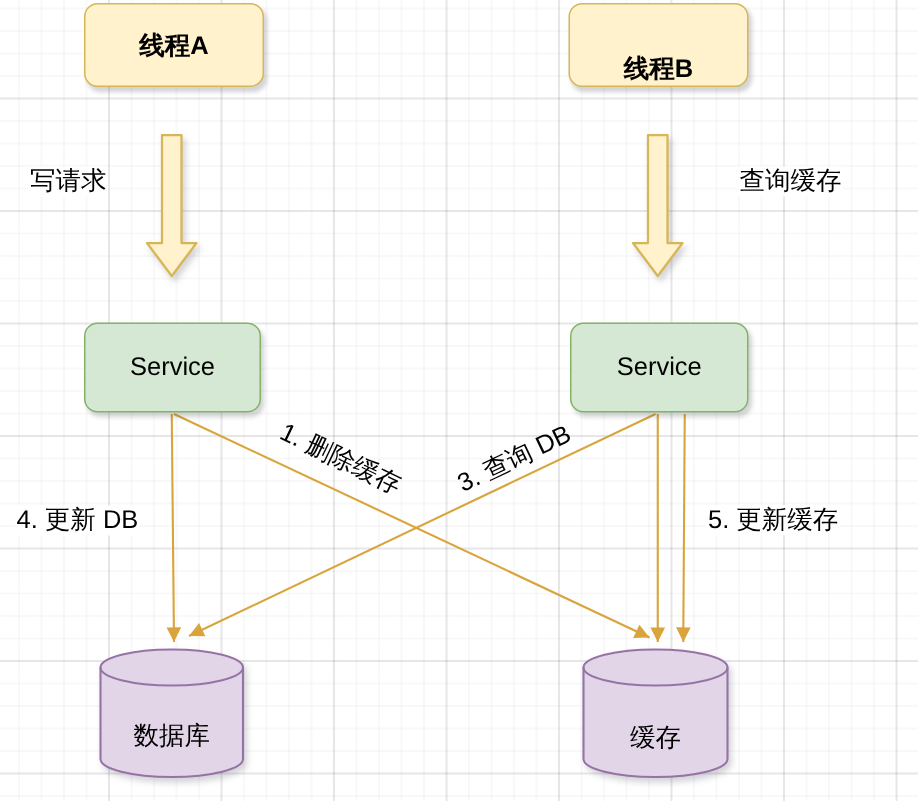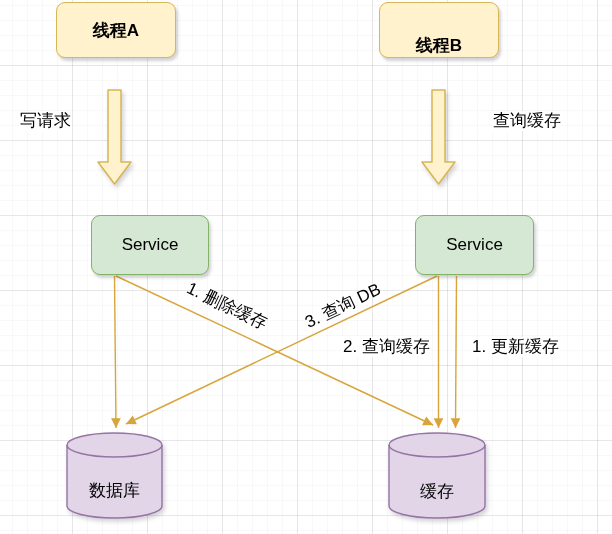--- a/index.html
+++ b/index.html
@@ -33,21 +33,21 @@
     justify-content: center;
     font-size: 17px;
     color: #000;
     border-radius: 9px;
     border: 1.5px solid;
     box-shadow: 2px 3px 3px rgba(80,80,100,0.25);
     box-sizing: border-box;
     white-space: nowrap;
   }
   .node-yellow { background: #FFF2CC; border-color: #D6B656; font-weight: bold; }
-  .node-green  { background: #D5E8D4; border-color: #82B366; margin-left: 35px; }
+  .node-green  { background: #D5E8D4; border-color: #82B366; }
   .node-thread-a { left: 56px;  top: 2px;   width: 120px; height: 56px; }
   .node-thread-b { left: 379px; top: 2px;   width: 120px; height: 56px; align-items: flex-end; }
   .node-service-a { left: 56px;  top: 215px; width: 118px; height: 60px; }
   .node-service-b { left: 380px; top: 215px; width: 119px; height: 60px; }
   .edge-label {
     position: absolute;
     font-size: 17px;
     line-height: 1.15;
     color: #000;
     background: #ffffff;
@@ -129,17 +129,17 @@
   <div class="node node-green node-service-b">
     <span>Service</span>
   </div>
 
   <div class="cyl-label lbl-database">数据库</div>
   <div class="cyl-label lbl-cache">缓存</div>
 
   <div class="edge-label lbl-write">写请求</div>
   <div class="edge-label lbl-query">查询缓存</div>
   <div class="edge-label lbl-step1">1. 删除缓存</div>
-  <div class="edge-label lbl-step2">2. 查询缓存</div>
   <div class="edge-label lbl-step3">3. 查询 DB</div>
-  <div class="edge-label lbl-step5">1. 更新缓存</div>
+  <div class="edge-label lbl-step4">4. 更新 DB</div>
+  <div class="edge-label lbl-step5">5. 更新缓存</div>
 
 </div>
 
 </body></html>

